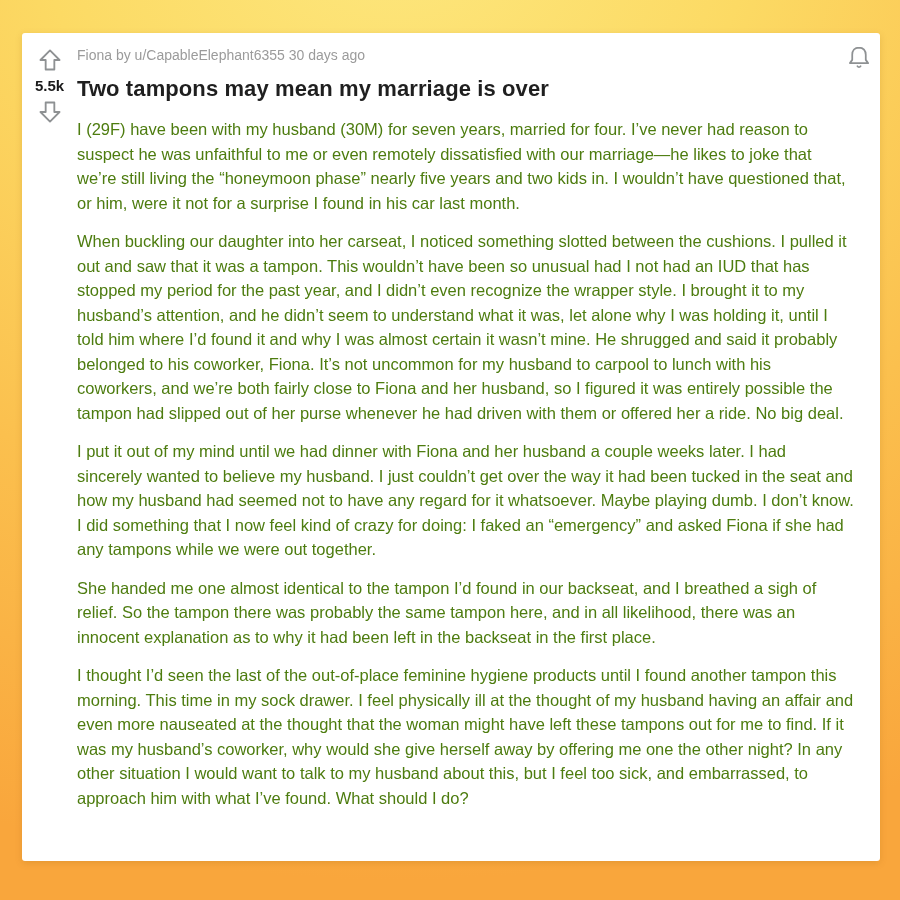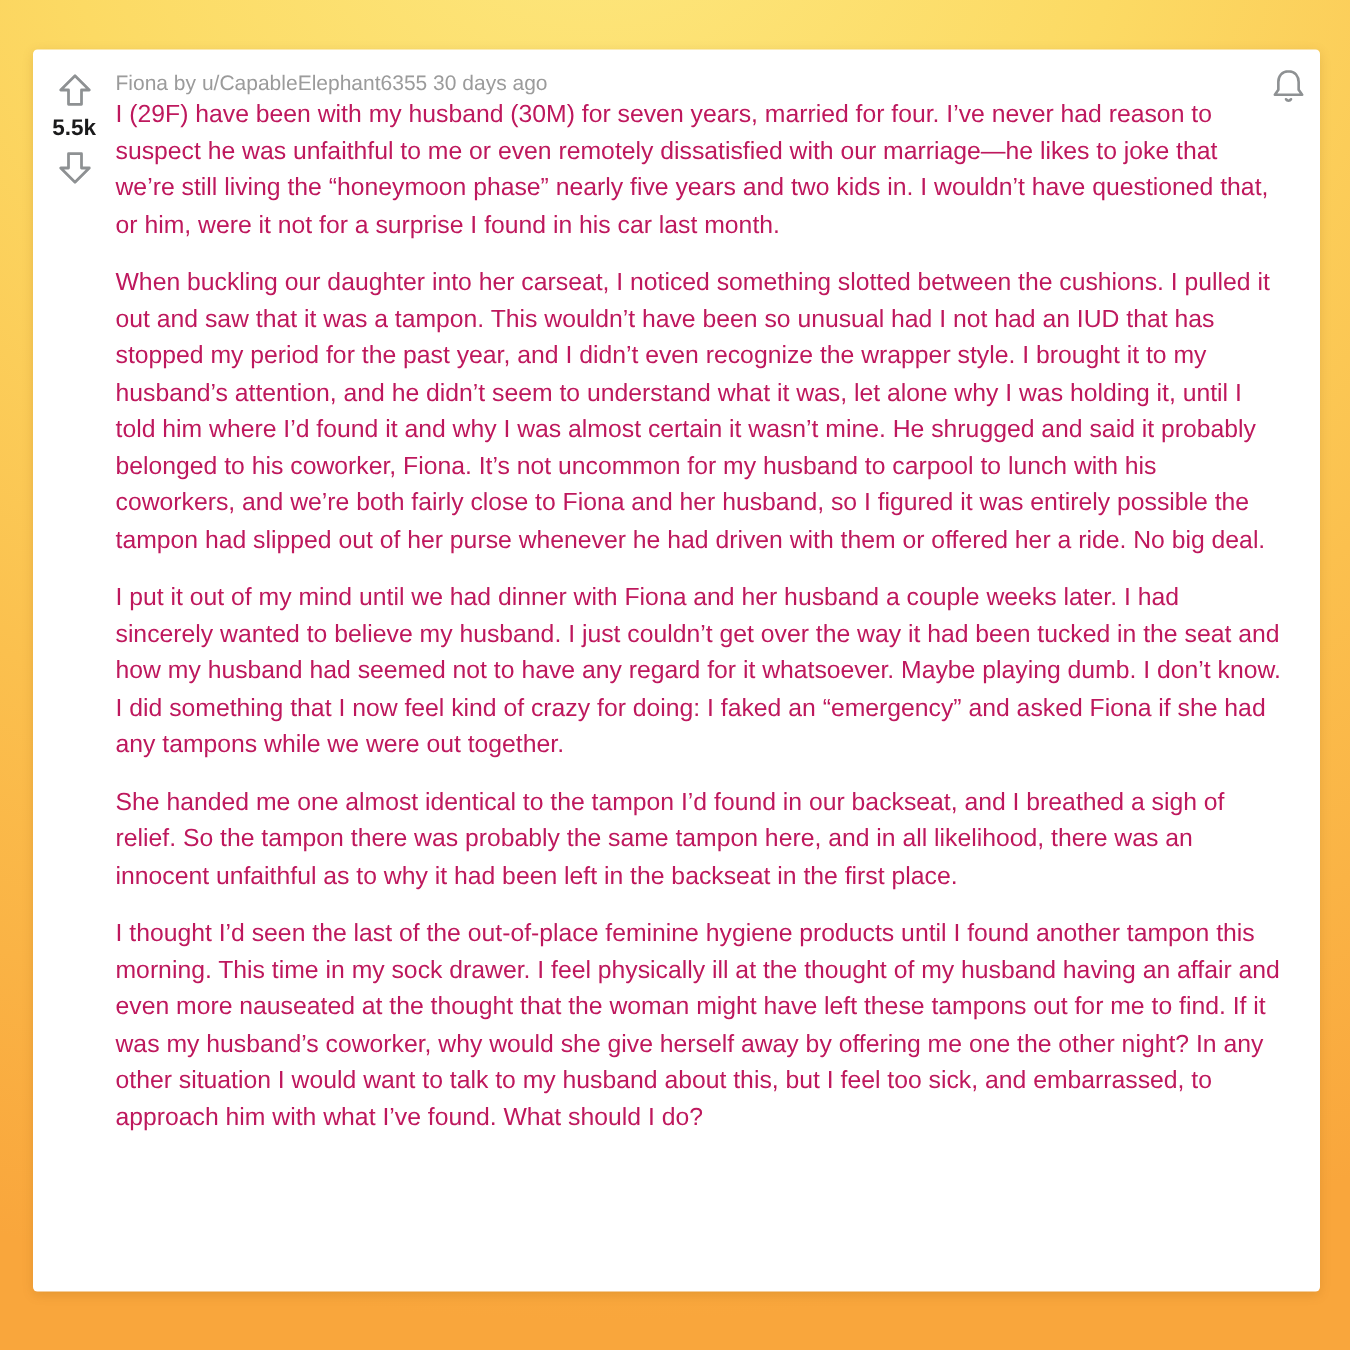--- a/index.html
+++ b/index.html
@@ -70,21 +70,21 @@
     font-size: 22px;
     font-weight: 700;
     color: #1f1f1f;
     margin: 12px 0 15px 0;
     line-height: 26px;
     letter-spacing: 0.1px;
   }
   .body-text p {
     font-size: 16.5px;
     line-height: 24.5px;
-    color: #be185d;
+    color: #4d7c0f;
     margin: 0 0 14px 0;
   }
   .bell-btn {
     position: absolute;
     top: 10px;
     right: 6px;
     width: 30px;
     height: 30px;
     background: none;
     border: none;
@@ -119,26 +119,27 @@
     </button>
   </div>
 
   <div class="content">
     <div class="meta">
       <span>Fiona by</span>
       <span class="user">u/CapableElephant6355</span>
       <span>30 days ago</span>
     </div>
 
+    <h1 class="post-title">Two tampons may mean my marriage is over</h1>
 
     <div class="body-text">
       <p>I (29F) have been with my husband (30M) for seven years, married for four. I’ve never had reason to suspect he was unfaithful to me or even remotely dissatisfied with our marriage—he likes to joke that we’re still living the “honeymoon phase” nearly five years and two kids in. I wouldn’t have questioned that, or him, were it not for a surprise I found in his car last month.</p>
       <p>When buckling our daughter into her carseat, I noticed something slotted between the cushions. I pulled it out and saw that it was a tampon. This wouldn’t have been so unusual had I not had an IUD that has stopped my period for the past year, and I didn’t even recognize the wrapper style. I brought it to my husband’s attention, and he didn’t seem to understand what it was, let alone why I was holding it, until I told him where I’d found it and why I was almost certain it wasn’t mine. He shrugged and said it probably belonged to his coworker, Fiona. It’s not uncommon for my husband to carpool to lunch with his coworkers, and we’re both fairly close to Fiona and her husband, so I figured it was entirely possible the tampon had slipped out of her purse whenever he had driven with them or offered her a ride. No big deal.</p>
       <p>I put it out of my mind until we had dinner with Fiona and her husband a couple weeks later. I had sincerely wanted to believe my husband. I just couldn’t get over the way it had been tucked in the seat and how my husband had seemed not to have any regard for it whatsoever. Maybe playing dumb. I don’t know. I did something that I now feel kind of crazy for doing: I faked an “emergency” and asked Fiona if she had any tampons while we were out together.</p>
-      <p>She handed me one almost identical to the tampon I’d found in our backseat, and I breathed a sigh of relief. So the tampon there was probably the same tampon here, and in all likelihood, there was an innocent unfaithful as to why it had been left in the backseat in the first place.</p>
+      <p>She handed me one almost identical to the tampon I’d found in our backseat, and I breathed a sigh of relief. So the tampon there was probably the same tampon here, and in all likelihood, there was an innocent explanation as to why it had been left in the backseat in the first place.</p>
       <p>I thought I’d seen the last of the out-of-place feminine hygiene products until I found another tampon this morning. This time in my sock drawer. I feel physically ill at the thought of my husband having an affair and even more nauseated at the thought that the woman might have left these tampons out for me to find. If it was my husband’s coworker, why would she give herself away by offering me one the other night? In any other situation I would want to talk to my husband about this, but I feel too sick, and embarrassed, to approach him with what I’ve found. What should I do?</p>
     </div>
   </div>
 
   <button class="bell-btn" aria-label="notifications">
     <span>
       <svg width="28" height="28" viewBox="0 0 24 24">
         <path d="M12 3 C8.2 3 6.2 5.9 6.2 9.2 V13.6 L4.2 16.4 H19.8 L17.8 13.6 V9.2 C17.8 5.9 15.8 3 12 3 Z" fill="none" stroke="#8e9193" stroke-width="1.5" stroke-linejoin="round"></path>
         <path d="M10.6 19 A1.6 1.6 0 0 0 13.4 19" fill="none" stroke="#8e9193" stroke-width="1.5" stroke-linecap="round"></path>
       </svg>

